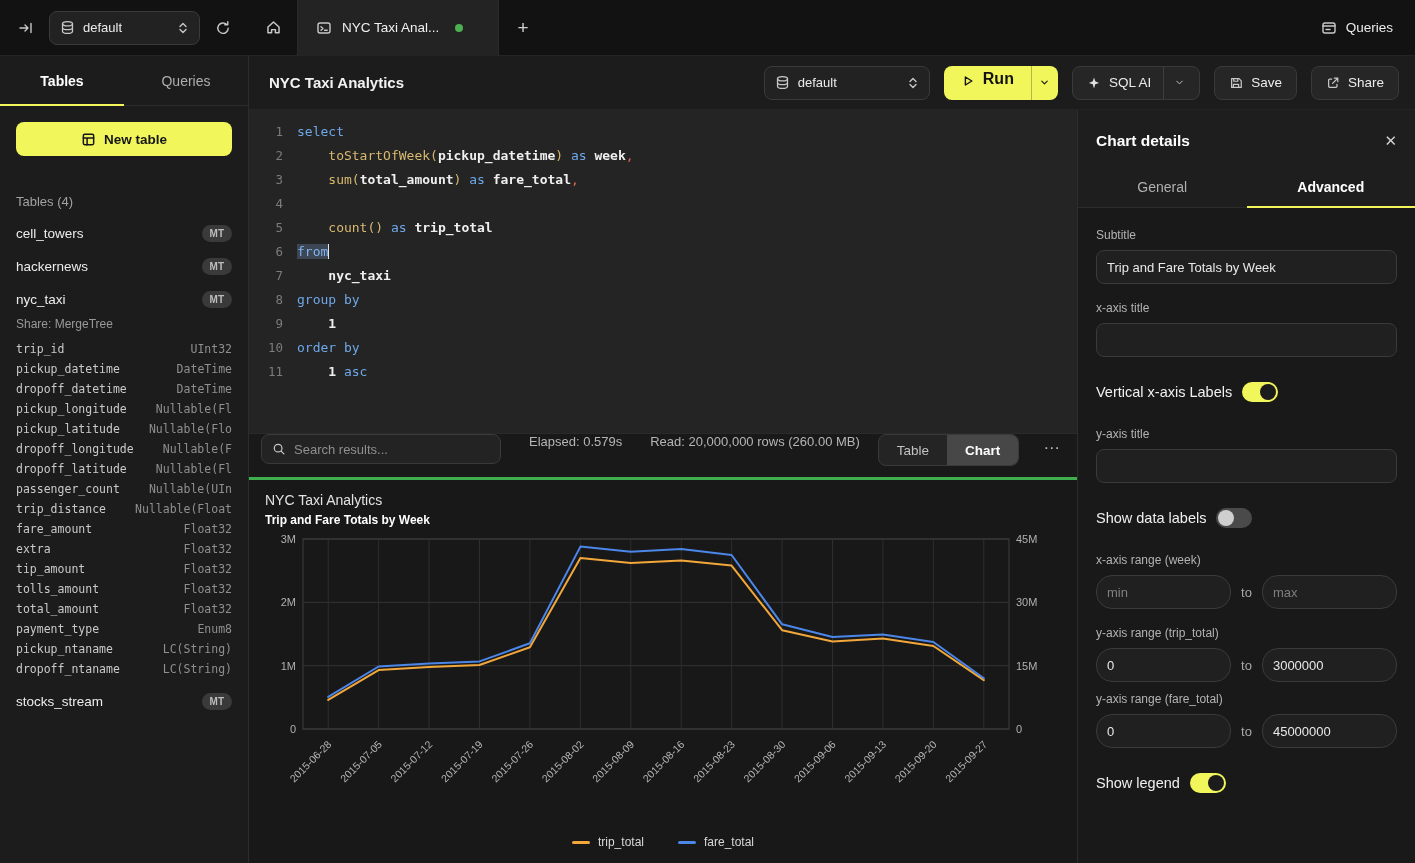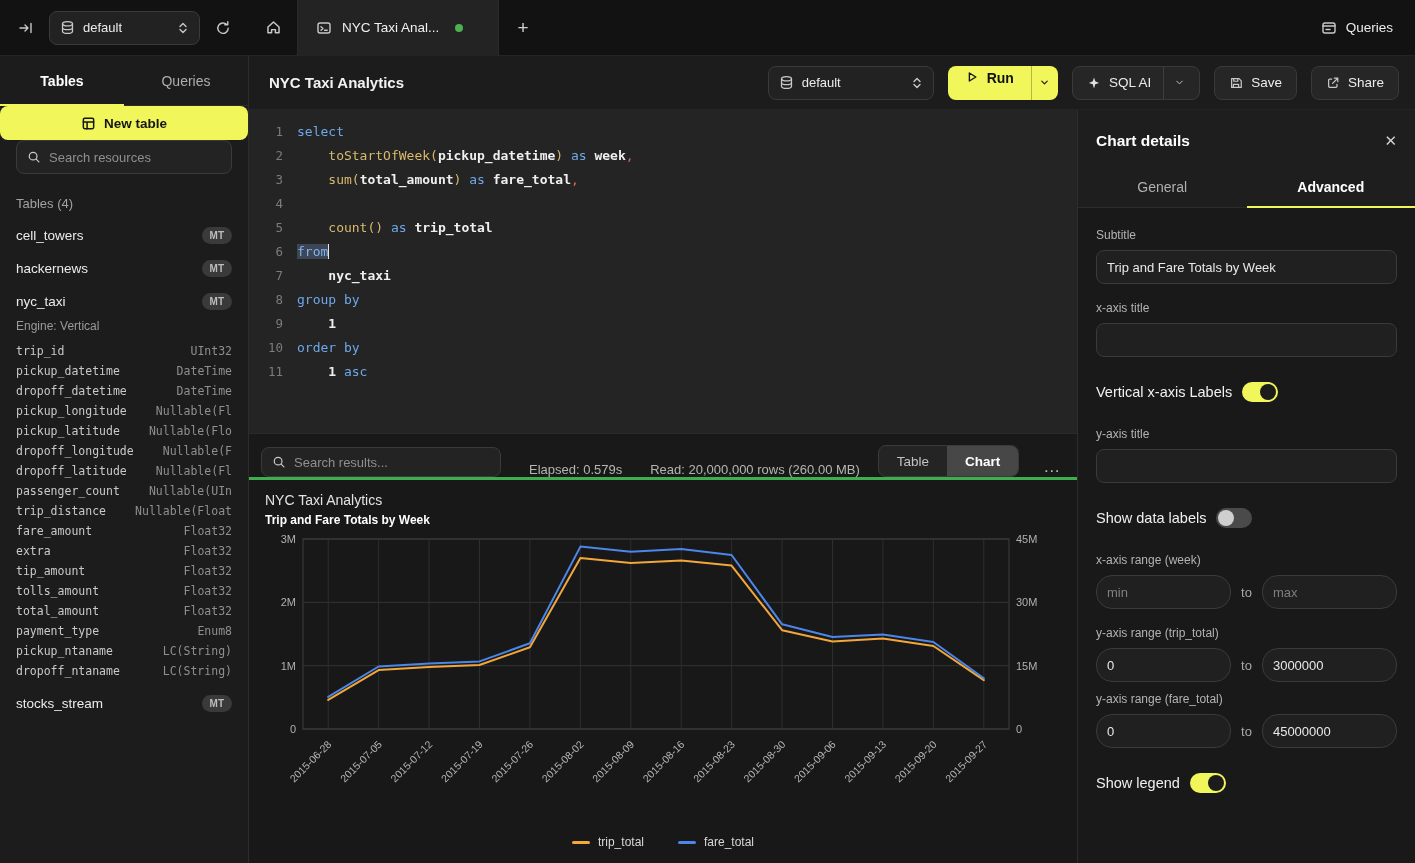--- a/index.html
+++ b/index.html
@@ -32,21 +32,21 @@
   .layout{display:flex;height:807px;}
 
   
   .sidebar{width:249px;flex-shrink:0;background:#1c1c1c;border-right:1px solid var(--border);
     display:flex;flex-direction:column;overflow:hidden;}
   .side-tabs{display:flex;height:50px;border-bottom:1px solid var(--border);flex-shrink:0;}
   .side-tab{flex:1;display:flex;align-items:center;justify-content:center;font-size:14px;color:#adadad;
     position:relative;cursor:pointer;}
   .side-tab.active{color:#fff;font-weight:700;}
   .side-tab.active::after{content:"";position:absolute;left:0;right:0;bottom:-1px;height:2px;background:var(--accent);}
-  .new-table-btn{height:34px;border-radius:8px;background:var(--accent);color:#161616;
+  .new-table-btn{margin:16px;height:34px;border-radius:8px;background:var(--accent);color:#161616;
     font-weight:700;font-size:13.5px;display:flex;align-items:center;justify-content:center;gap:8px;
     border:none;cursor:pointer;flex-shrink:0;font-family:inherit;}
   .search-box{margin:0 16px;height:34px;background:#232323;border:1px solid #3a3a3a;border-radius:8px;
     display:flex;align-items:center;gap:8px;padding:0 10px;flex-shrink:0;}
   .search-box input{background:none;border:none;outline:none;color:#e6e6e6;font-size:13px;width:100%;font-family:inherit;}
   .search-box input::placeholder{color:#8f8f8f;}
   .section-title{margin:22px 16px 8px;color:#a2a2a2;font-size:13px;}
   .table-row{display:flex;align-items:center;justify-content:space-between;padding:8px 16px;cursor:pointer;}
   .table-name{font-size:13.5px;color:#ececec;}
   .badge{background:#3a3a3a;color:#bdbdbd;font-size:10px;font-weight:700;padding:3px 8px;border-radius:10px;}
@@ -58,21 +58,21 @@
   .col-type{color:#8f8f8f;}
 
   
   .main-col{flex:1;display:flex;flex-direction:column;min-width:0;}
   .main-header{height:54px;flex-shrink:0;display:flex;align-items:center;padding:0 16px 0 20px;
     background:#1c1c1c;gap:14px;border-bottom:1px solid #242424;}
   .main-title{font-size:15px;font-weight:600;color:#f2f2f2;margin-right:auto;}
   .hdr-db{width:166px;flex:none;}
   .run-btn{display:flex;height:34px;border-radius:8px;overflow:hidden;background:var(--accent);
     color:#121212;cursor:pointer;border:none;font-family:inherit;}
-  .run-main{display:flex;align-items:flex-start;gap:8px;padding:4px 17px;font-weight:700;font-size:14px;}
+  .run-main{display:flex;align-items:flex-end;gap:8px;padding:12px 17px;font-weight:700;font-size:16px;}
   .run-caret{width:27px;display:flex;align-items:center;justify-content:center;border-left:1px solid rgba(20,20,20,.28);}
   .ghost-btn{height:34px;display:flex;align-items:center;gap:8px;padding:0 14px;background:#262626;
     border:1px solid #3a3a3a;border-radius:8px;color:#ececec;font-size:13.5px;cursor:pointer;font-family:inherit;}
   .sqlai-caret{border-left:1px solid #3d3d3d;padding-left:10px;margin-left:4px;align-self:stretch;
     display:flex;align-items:center;}
 
   
   .work-row{flex:1;display:flex;min-height:0;}
   .editor-col{width:828px;flex-shrink:0;display:flex;flex-direction:column;min-height:0;}
   .editor{height:323px;flex-shrink:0;padding-top:10px;background:#242424;overflow:hidden;
@@ -81,21 +81,21 @@
   .gutter-num{width:34px;text-align:right;color:#7c7c7c;flex-shrink:0;font-size:12.5px;}
   .code-text{padding-left:14px;color:#dcdcdc;}
   .tok-kw{color:#6ea8e8;}
   .tok-fn{color:#d8ba6e;}
   .tok-id{color:#efefef;font-weight:700;}
   .tok-cm{color:#d96a55;}
   .tok-pl{color:#dcdcdc;}
   .tok-kwsel{color:#82b4ee;background:#3c4654;border-right:1.5px solid #e6e6e6;}
 
   .results-bar{height:44px;flex-shrink:0;background:#191919;border-top:1px solid #2a2a2a;
-    display:flex;align-items:flex-end;gap:18px;padding:0 12px;}
+    display:flex;align-items:flex-start;gap:18px;padding:0 12px;}
   .results-search{width:240px;height:30px;margin:0;flex-shrink:0;}
   .meta-text{color:#b5b5b5;font-size:13px;white-space:nowrap;margin-left:10px;}
   .segmented{margin-left:auto;display:flex;background:#242424;border:1px solid #3a3a3a;border-radius:8px;
     overflow:hidden;height:32px;flex-shrink:0;}
   .segment{padding:0 18px;display:flex;align-items:center;font-size:13.5px;color:#c2c2c2;cursor:pointer;}
   .segment.active{background:#474747;color:#fff;font-weight:600;}
   .more-btn{color:#bbb;font-size:17px;padding:0 6px;cursor:pointer;background:none;border:none;}
 
   .chart-card{flex:1;border-top:3px solid #3fae4d;background:#181818;padding:12px 16px 14px;
     display:flex;flex-direction:column;min-height:0;}
@@ -210,44 +210,35 @@
     </div>
     <button class="new-table-btn">
       <span>
         <svg width="15" height="15" viewBox="0 0 16 16">
             <rect class="ic-dark" x="2.5" y="2.5" width="11" height="11" rx="1.5"></rect>
             <path class="ic-dark" d="M2.5 6.5h11M6.5 6.5v7"></path>
           </svg>
       </span>
       <span>New table</span>
     </button>
-    <div class="search-box">
-      <span>
-        <svg width="14" height="14" viewBox="0 0 16 16">
-            <circle class="ic" cx="7" cy="7" r="4.4"></circle>
-            <path class="ic" d="m10.4 10.4 3.2 3.2"></path>
-          </svg>
-      </span>
-      <input type="text" placeholder="Search resources" style="">
-    </div>
     <div class="section-title">Tables (4)</div>
 
     <div class="table-row">
       <span class="table-name">cell_towers</span>
       <span class="badge">MT</span>
     </div>
     <div class="table-row">
       <span class="table-name">hackernews</span>
       <span class="badge">MT</span>
     </div>
     <div class="table-row">
       <span class="table-name">nyc_taxi</span>
       <span class="badge">MT</span>
     </div>
-    <div class="engine-line">Engine: Vertical</div>
+    <div class="engine-line">Share: MergeTree</div>
     <div class="col-list">
         <div class="col-row">
           <span class="col-name">trip_id</span>
           <span class="col-type">UInt32</span>
         </div>
         <div class="col-row">
           <span class="col-name">pickup_datetime</span>
           <span class="col-type">DateTime</span>
         </div>
         <div class="col-row">

